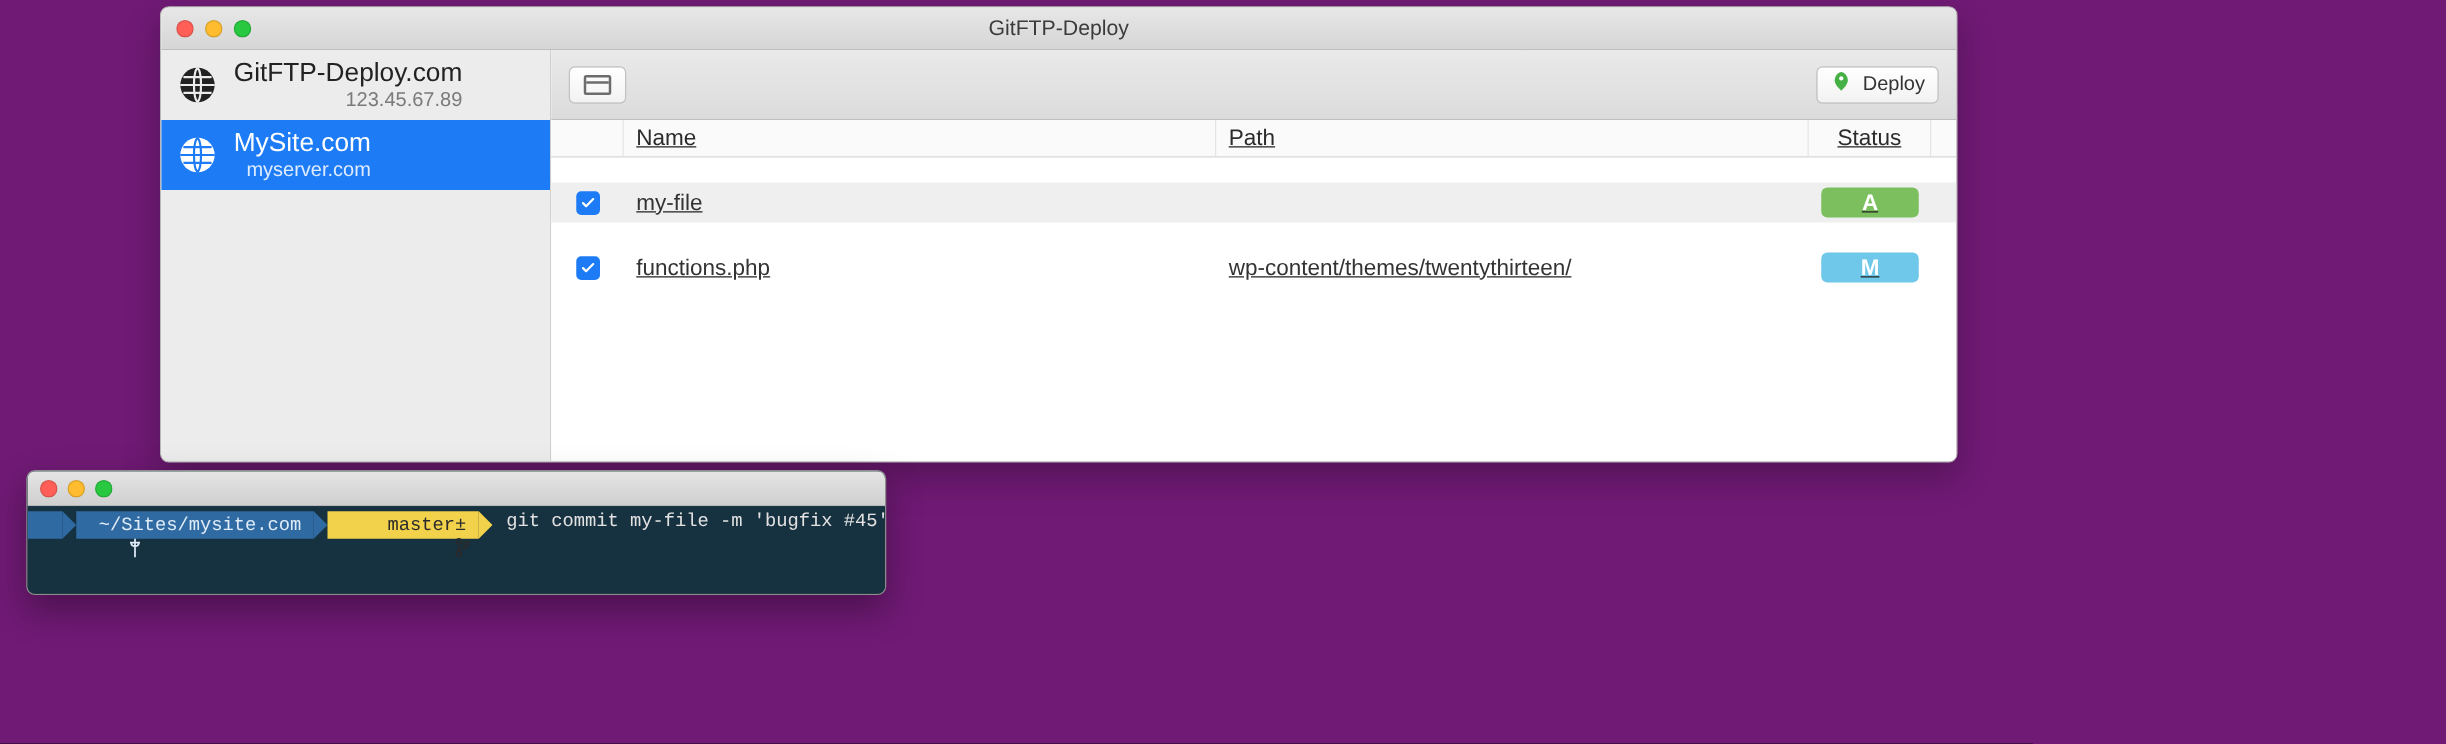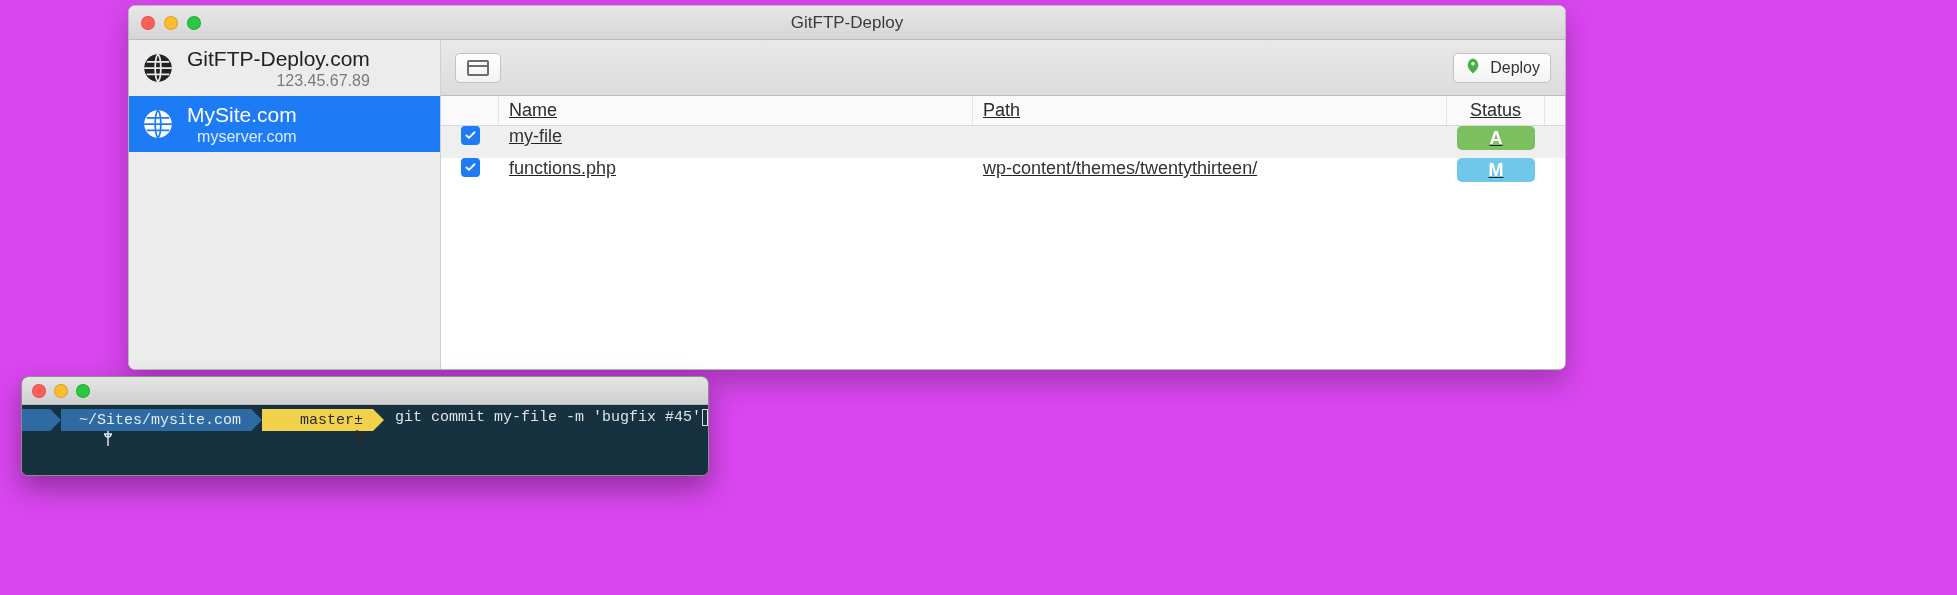--- a/index.html
+++ b/index.html
@@ -1,17 +1,17 @@
 <!DOCTYPE html>
 <html><head>
 <meta charset="utf-8">
 <style>
   * { box-sizing: border-box; margin: 0; padding: 0; }
   html, body { width: 1957px; height: 595px; font-family: -apple-system, "Helvetica Neue", Arial, sans-serif; background: #000; }
-  .canvas { position: relative; width: 1957px; height: 595px; background: #d946ef; }
+  .canvas { position: relative; width: 1957px; height: 595px; background: #701a75; }
 
   
   .main-window {
     position: absolute;
     left: 128px; top: 5px;
     width: 1438px; height: 365px;
     background: #ffffff;
     border: 1px solid #b8b8b8;
     border-radius: 7px;
     box-shadow: 0 12px 28px rgba(0,0,0,0.25);
@@ -94,21 +94,21 @@
   
   .table { flex: 1; display: flex; flex-direction: column; font-size: 18px; color: #222; text-decoration: underline; }
   .thead { display: flex; height: 30px; border-bottom: 1px solid #d7d7d7; background: #fafafa; }
   .th, .td { display: flex; align-items: center; padding: 0 10px; border-right: 1px solid #e5e5e5; color: #333; }
   .th { font-weight: 400; color: #2b2b2b; }
   .col-check { width: 58px; justify-content: center; border-right: 1px solid #e5e5e5; }
   .col-name { flex: 0 0 474px; }
   .col-path { flex: 1; }
   .col-status { flex: 0 0 98px; justify-content: center; }
   .col-spacer { flex: 0 0 16px; border-right:none; }
-  .tr { display: flex; height: 32px; align-items: flex-start; }
+  .tr { display: flex; height: 32px; align-items: center; margin-top: 20px; }
   .tr.alt { background: #efefef; }
   .td { border-right: none; }
   .checkbox {
     width: 19px; height: 19px; border-radius: 4px; background: #1e7bf6;
     display: flex; align-items: center; justify-content: center;
     cursor: pointer;
   }
   .checkbox svg { width: 13px; height: 13px; }
   .status-badge {
     width: 78px; height: 24px; border-radius: 5px;
@@ -146,21 +146,21 @@
     white-space: pre;
   }
   .seg { display: inline-flex; align-items: center; height: 22px; padding: 0 10px; position: relative; }
   .seg::after {
     content: ""; position: absolute; right: -11px; top: 0;
     border-top: 11px solid transparent;
     border-bottom: 11px solid transparent;
   }
   .seg.blue { background: #2f6aa3; color: #dfecf7; }
   .seg.blue::after { border-left: 11px solid #2f6aa3; }
-  .seg.yellow { background: #f2d14b; color: #2a2a2a; margin-left: 11px; padding-left: 20px; text-align: center; }
+  .seg.yellow { background: #f2d14b; color: #2a2a2a; margin-left: 11px; padding-left: 30px; text-align: center; }
   .seg.yellow::after { border-left: 11px solid #f2d14b; }
   .seg.icon-only { padding: 0 8px; }
   .cmd { margin-left: 22px; color: #e2e2e2; }
   .cursor { display:inline-block; width:9px; height:17px; border:1px solid #dcdcdc; margin-left:1px; vertical-align: -3px; }
   .cross-icon, .branch-icon { width: 12px; height: 14px; display:inline-block; }
 </style>
 </head>
 <body>
 <div class="canvas">
 

